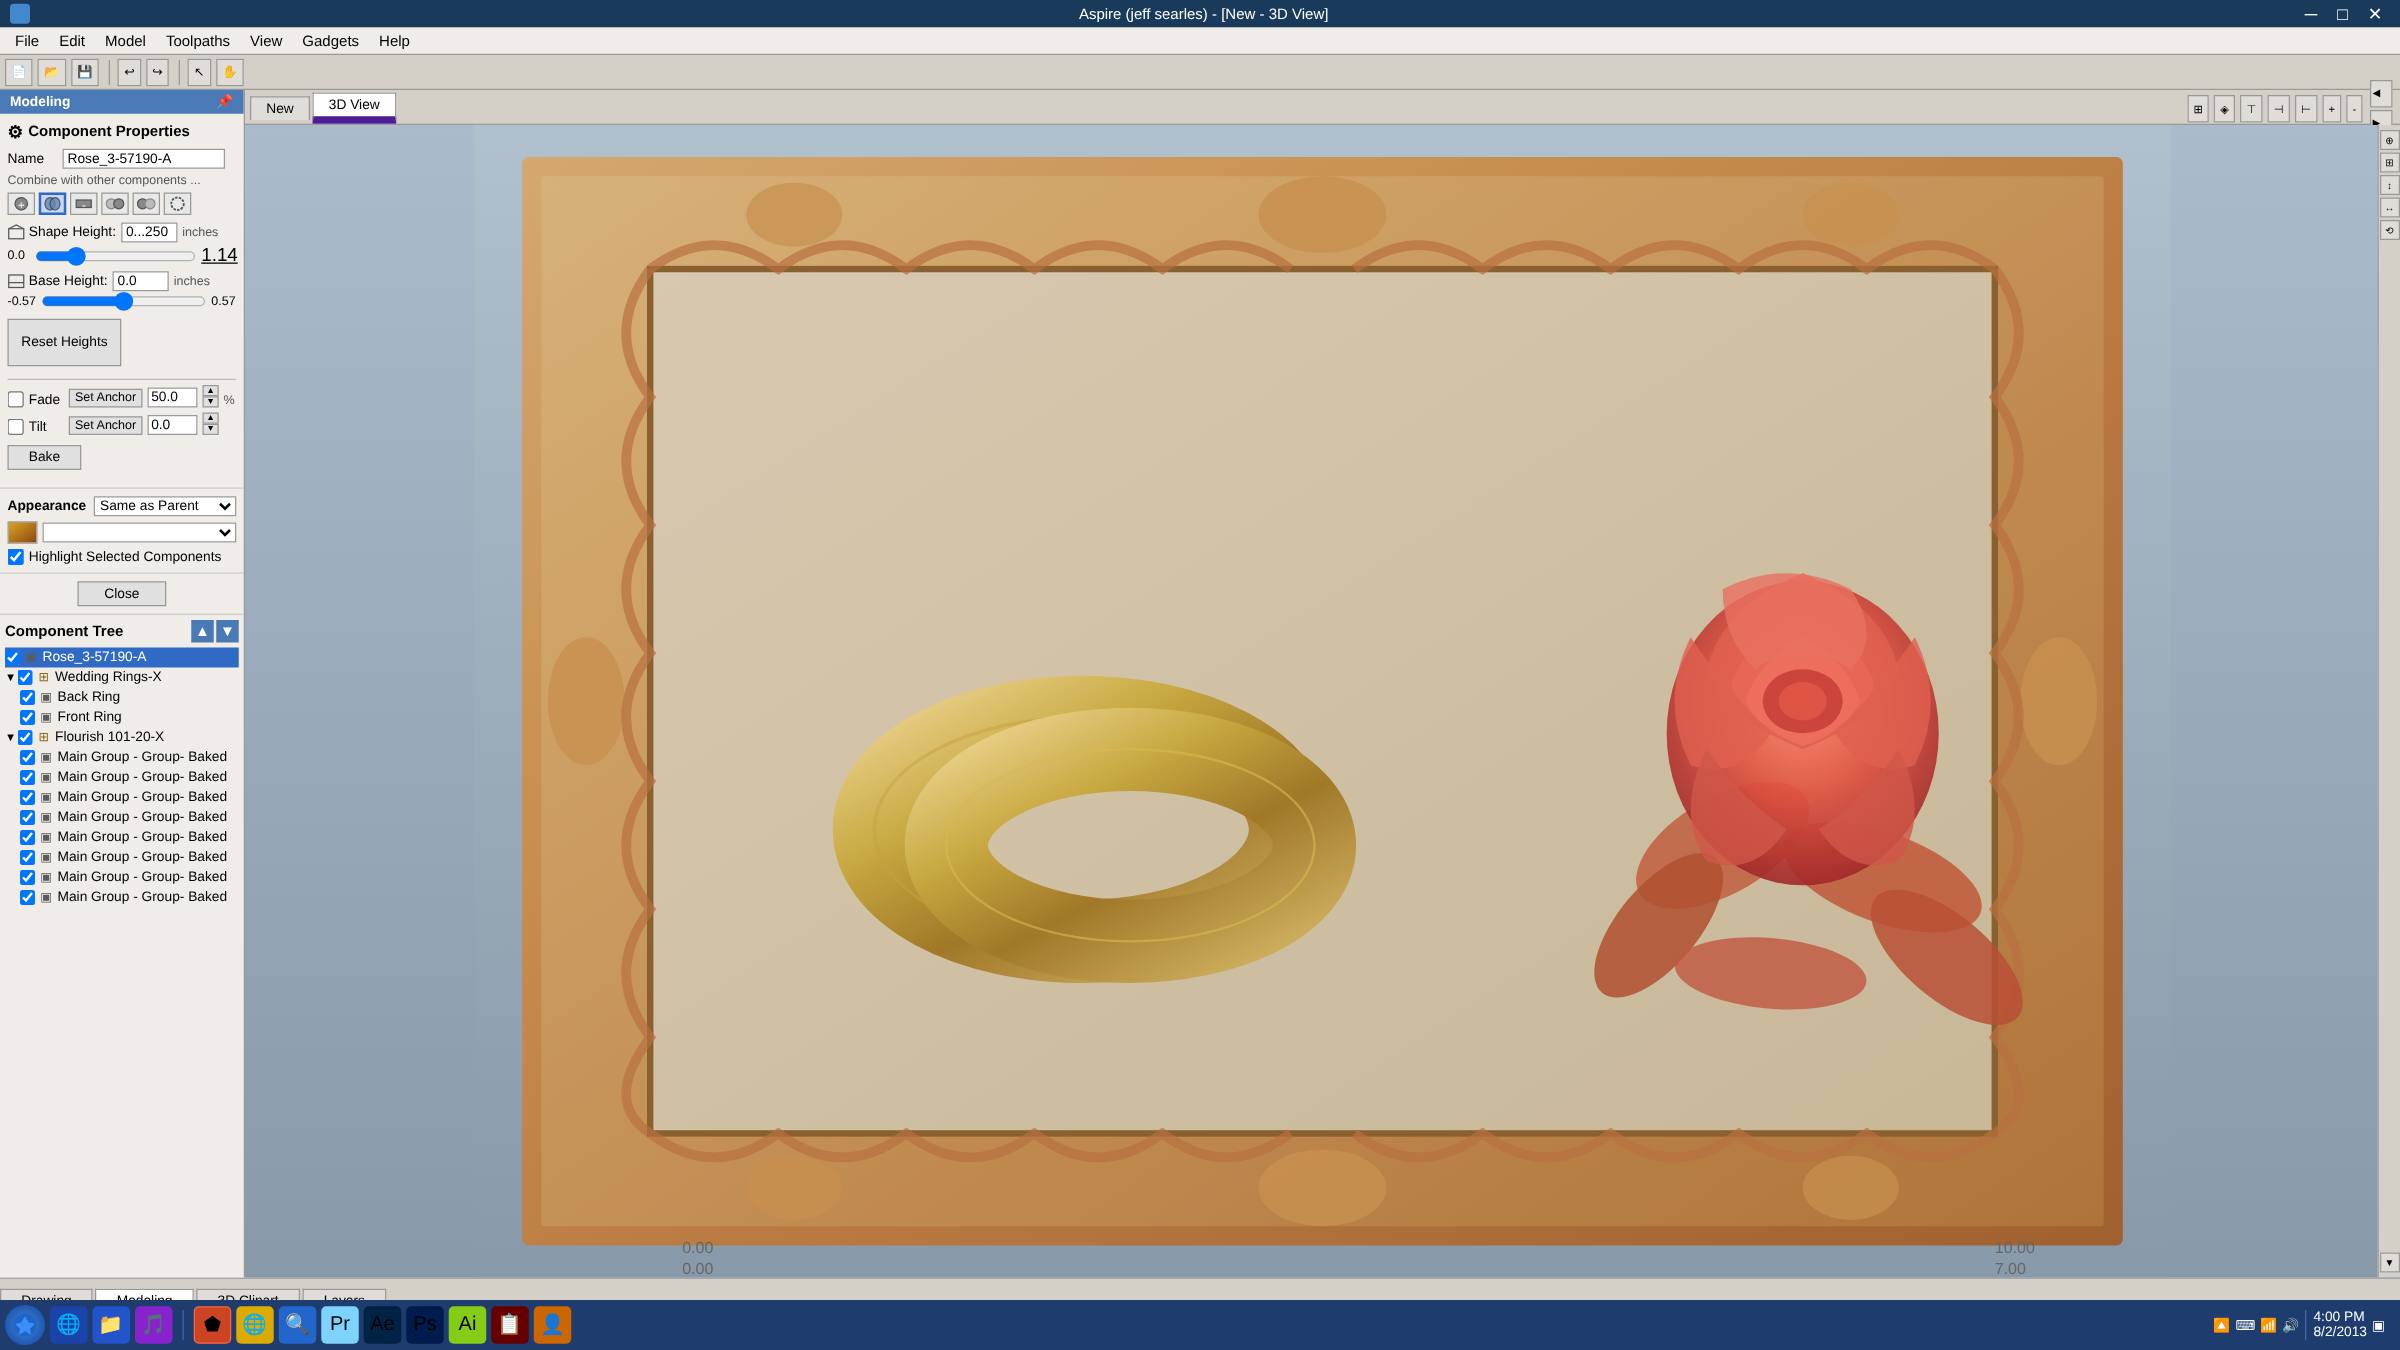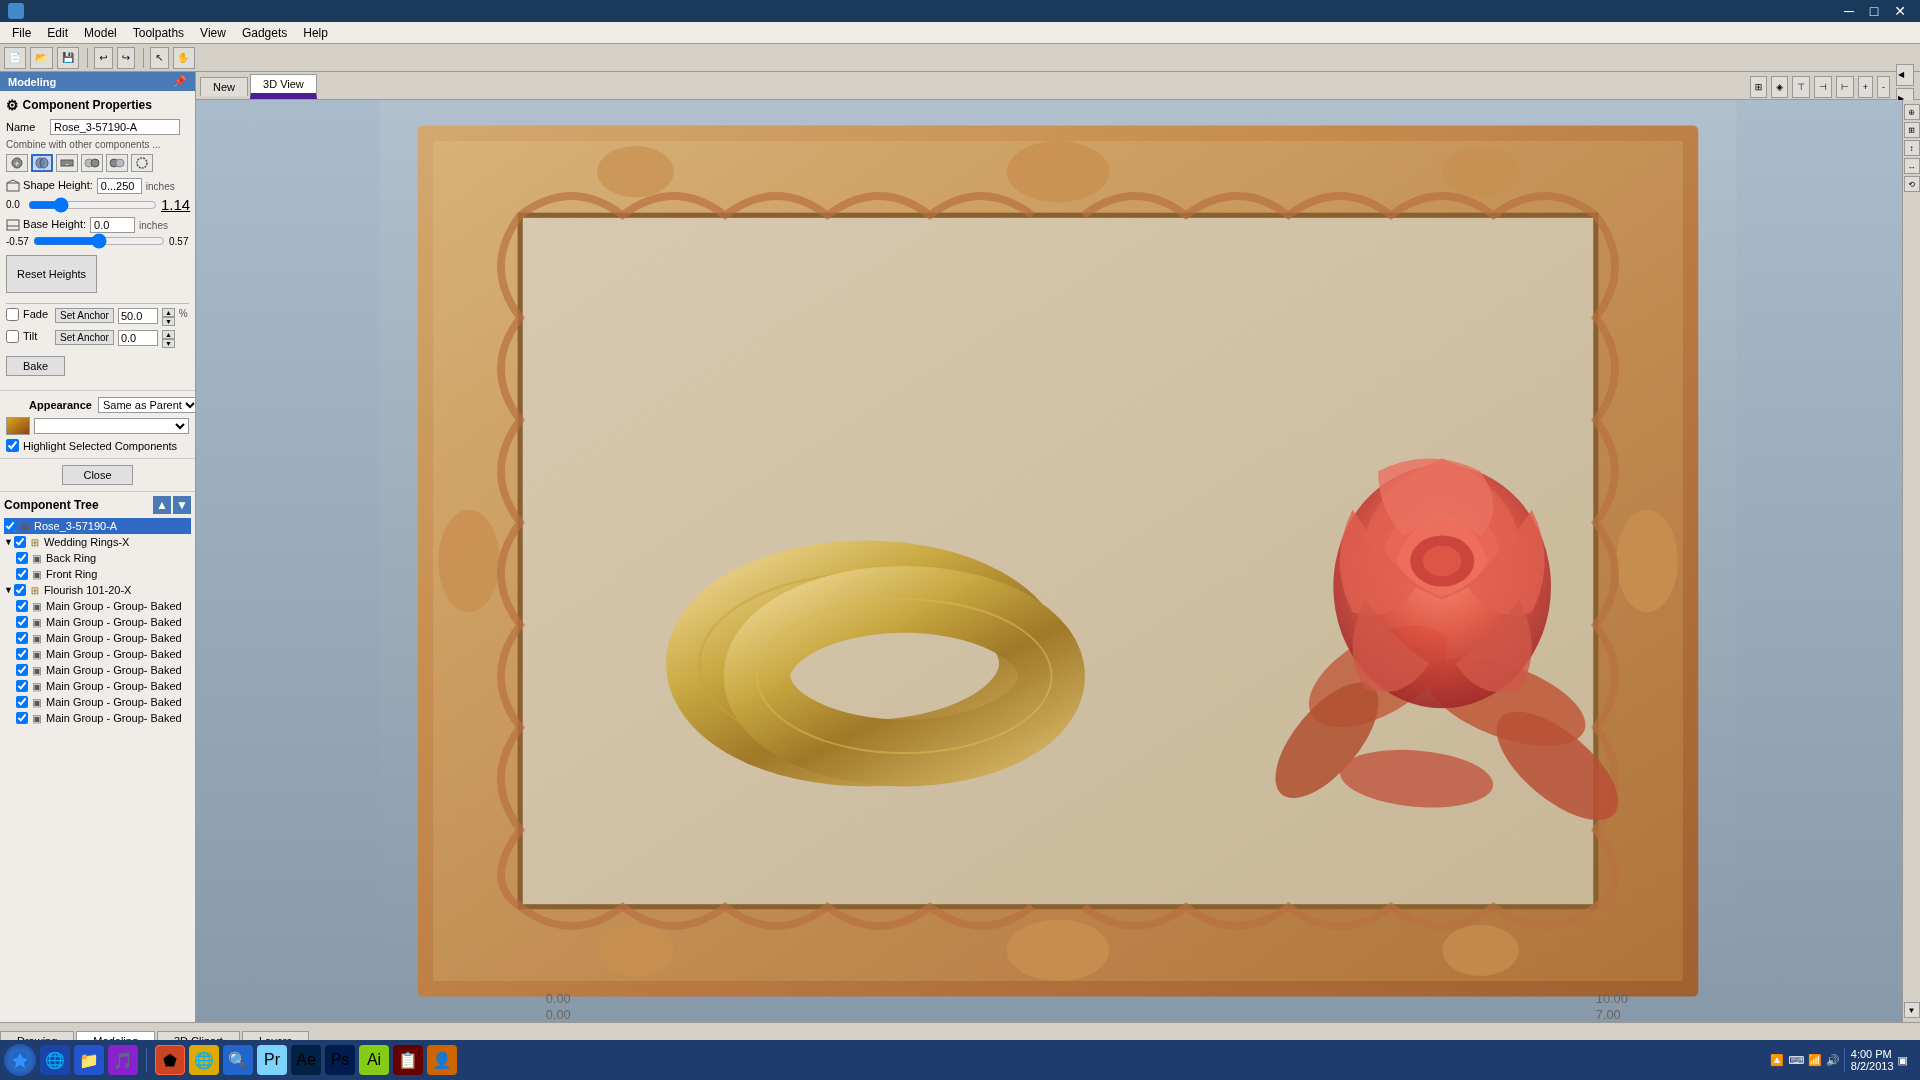--- a/index.html
+++ b/index.html
@@ -37,35 +37,35 @@
     
     
     .slider-row { display: flex; align-items: center; gap: 4px; margin-bottom: 2px; }
     .slider-row label { font-size: 11px; min-width: 75px; }
     .unit-label { font-size: 10px; color: #555; }
     
     
     .section-divider { border-top: 1px solid #bbb; margin: 4px 0; }
     
     
-    .anchor-row { display: flex; align-items: flex-start; gap: 4px; margin-bottom: 4px; }
+    .anchor-row { display: flex; align-items: flex-end; gap: 4px; margin-bottom: 4px; }
     .anchor-checkbox { }
     .anchor-label { font-size: 11px; min-width: 28px; }
     .anchor-btn { font-size: 10px; padding: 1px 4px; background: #e0e0e0; border: 1px solid #999; cursor: pointer; min-width: 55px; }
     .anchor-input { width: 40px; border: 1px solid #999; padding: 1px 2px; font-size: 11px; }
     .anchor-unit { font-size: 10px; color: #555; }
     .anchor-spinner { display: flex; flex-direction: column; }
     .anchor-spinner-btn { font-size: 7px; line-height: 1; padding: 0 2px; background: #e0e0e0; border: 1px solid #999; cursor: pointer; height: 9px; }
     
     
     .bake-btn { background: #e0e0e0; border: 1px solid #999; padding: 3px 16px; cursor: pointer; font-size: 11px; margin: 4px 0; }
     
     
     .appearance-section { padding: 6px; border-bottom: 1px solid #ccc; }
-    .appearance-row { display: flex; align-items: center; gap: 4px; margin-bottom: 4px; margin-left: 23px; }
+    .appearance-row { display: flex; align-items: center; gap: 4px; margin-bottom: 4px; }
     .appearance-label { font-size: 11px; font-weight: bold; min-width: 65px; }
     .appearance-select { font-size: 11px; border: 1px solid #999; background: white; flex: 1; }
     .color-swatch { width: 24px; height: 18px; background: linear-gradient(135deg, #8B4513, #DAA520); border: 1px solid #999; cursor: pointer; }
     .texture-select { font-size: 11px; border: 1px solid #999; background: white; flex: 1; }
     .highlight-row { display: flex; align-items: center; gap: 4px; }
     .highlight-check { }
     .highlight-label { font-size: 11px; }
     
     
     .close-btn-row { padding: 6px; display: flex; justify-content: center; border-bottom: 1px solid #ccc; }
@@ -124,20 +124,21 @@
     
     .modeling-panel-title { background: #4a7ab5; color: white; padding: 3px 8px; font-weight: bold; display: flex; align-items: center; justify-content: space-between; }
   </style>
 </head>
 <body>
 
 <div class="title-bar">
   <div style="width:80px; display:flex; align-items:center;">
     <div style="width:16px; height:16px; background:#4488cc; border-radius:3px; margin-right:4px;"></div>
   </div>
+  <div class="title-bar-title">Aspire (jeff searles) - [New - 3D View]</div>
   <div class="title-bar-controls">
     <button class="title-bar-btn">─</button>
     <button class="title-bar-btn">□</button>
     <button class="title-bar-btn">✕</button>
   </div>
 </div>
 
 <div class="menu-bar">
   <span class="menu-item">File</span>
   <span class="menu-item">Edit</span>

